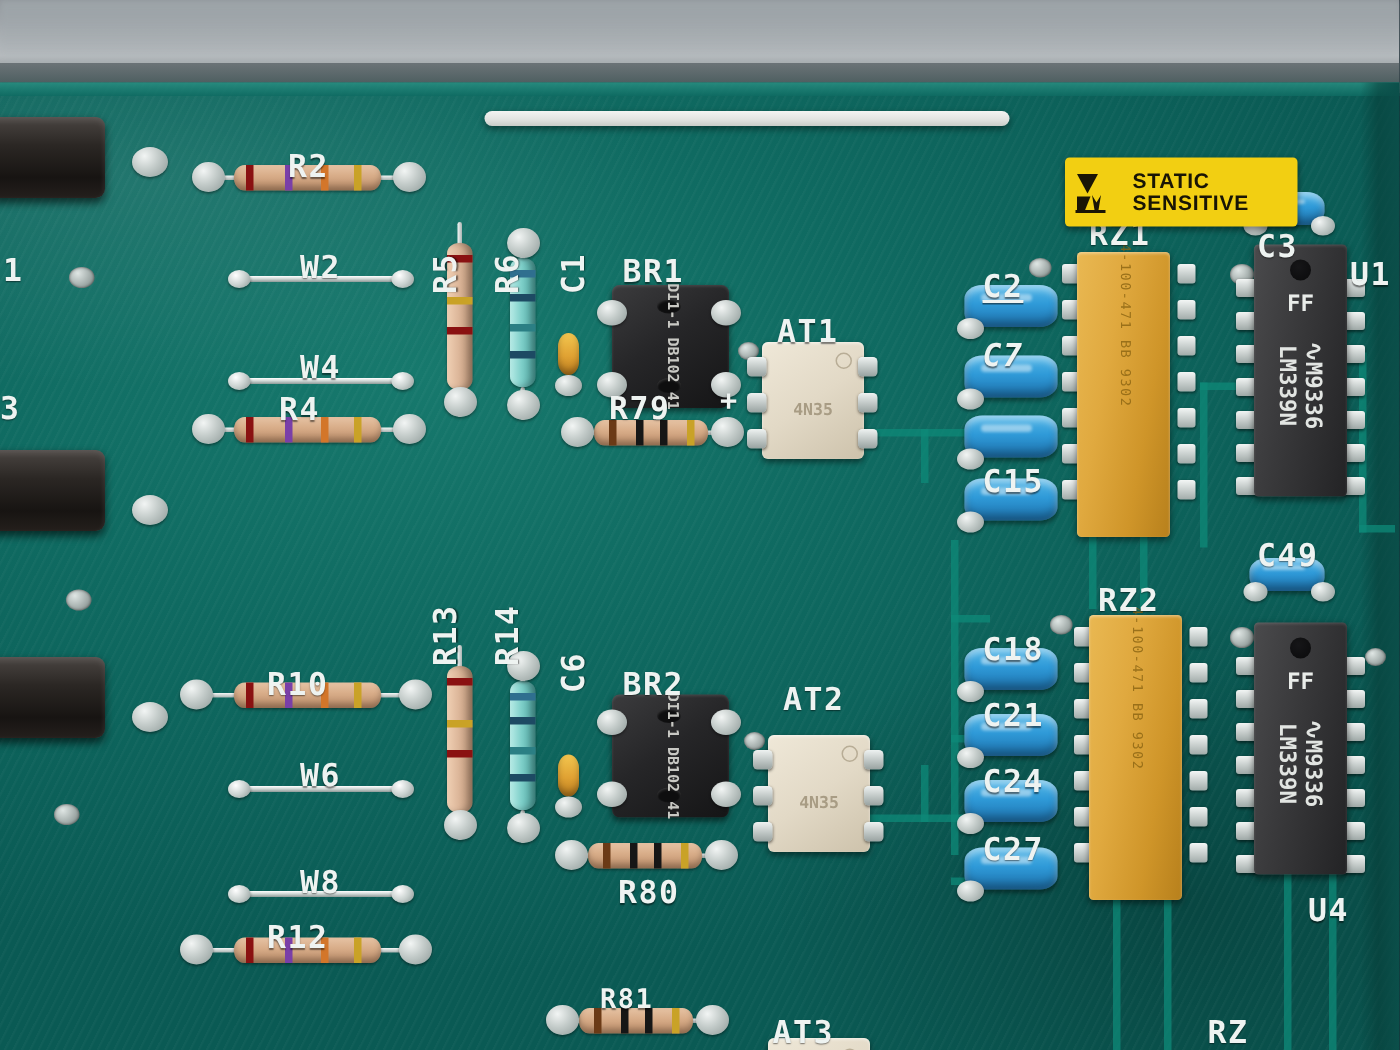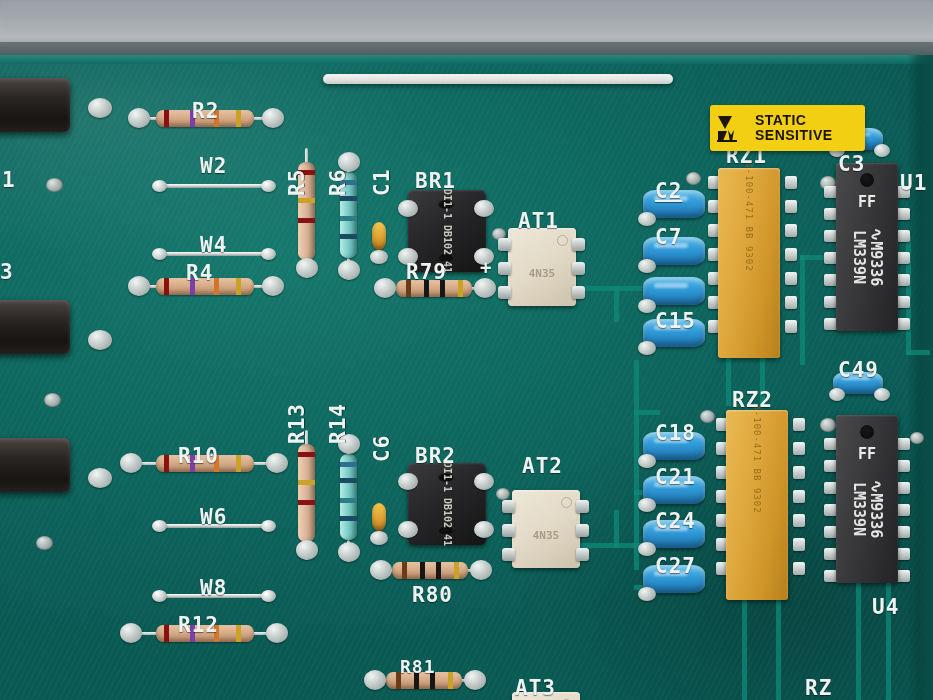--- a/index.html
+++ b/index.html
@@ -522,32 +522,32 @@
     <div class="divot"></div>
     <div class="ff">FF</div>
     <div class="ic-txt">
       <span style="font-size:16px;">∿</span><span>M9336</span><br>
       <span>LM339N</span>
     </div>
   </div>
 
   <div id="silk-layer">
       <div class="silk" style="left: 192px; top: 101px; font-size: 21px;">R2</div>
-      <div class="silk" style="left: 200px; top: 156px; font-size: 21px;">W2</div>
+      <div class="silk" style="left: 200px; top: 168px; font-size: 21px;">W2</div>
       <div class="silk" style="left: 200px; top: 235px; font-size: 21px;">W4</div>
       <div class="silk" style="left: 186px; top: 263px; font-size: 21px;">R4</div>
       <div class="silk v" style="left: 287px; top: 196px; font-size: 21px;">R5</div>
       <div class="silk v" style="left: 328px; top: 196px; font-size: 21px;">R6</div>
       <div class="silk v" style="left: 372px; top: 196px; font-size: 21px;">C1</div>
       <div class="silk" style="left: 415px; top: 171px; font-size: 21px;">BR1</div>
       <div class="silk" style="left: 406px; top: 262px; font-size: 21px;">R79</div>
       <div class="silk" style="left: 480px; top: 258px; font-size: 19px;">+</div>
       <div class="silk" style="left: 518px; top: 211px; font-size: 21px;">AT1</div>
       <div class="silk" style="left: 655px; top: 181px; font-size: 21px; text-decoration: underline;">C2</div>
-      <div class="silk" style="left: 655px; top: 227px; font-size: 21px;">C7</div>
+      <div class="silk" style="left: 655px; top: 227px; font-size: 21px; font-style: italic;">C7</div>
       <div class="silk" style="left: 655px; top: 311px; font-size: 21px;">C15</div>
       <div class="silk" style="left: 726px; top: 146px; font-size: 21px;">RZ1</div>
       <div class="silk" style="left: 838px; top: 120px; font-size: 21px; margin-top: 34px;">C3</div>
       <div class="silk" style="left: 900px; top: 173px; font-size: 21px;">U1</div>
       <div class="silk" style="left: 838px; top: 360px; font-size: 21px;">C49</div>
       <div class="silk" style="left: 178px; top: 446px; font-size: 21px;">R10</div>
       <div class="silk v" style="left: 287px; top: 444px; font-size: 21px;">R13</div>
       <div class="silk v" style="left: 328px; top: 444px; font-size: 21px;">R14</div>
       <div class="silk v" style="left: 372px; top: 462px; font-size: 21px;">C6</div>
       <div class="silk" style="left: 200px; top: 507px; font-size: 21px;">W6</div>

